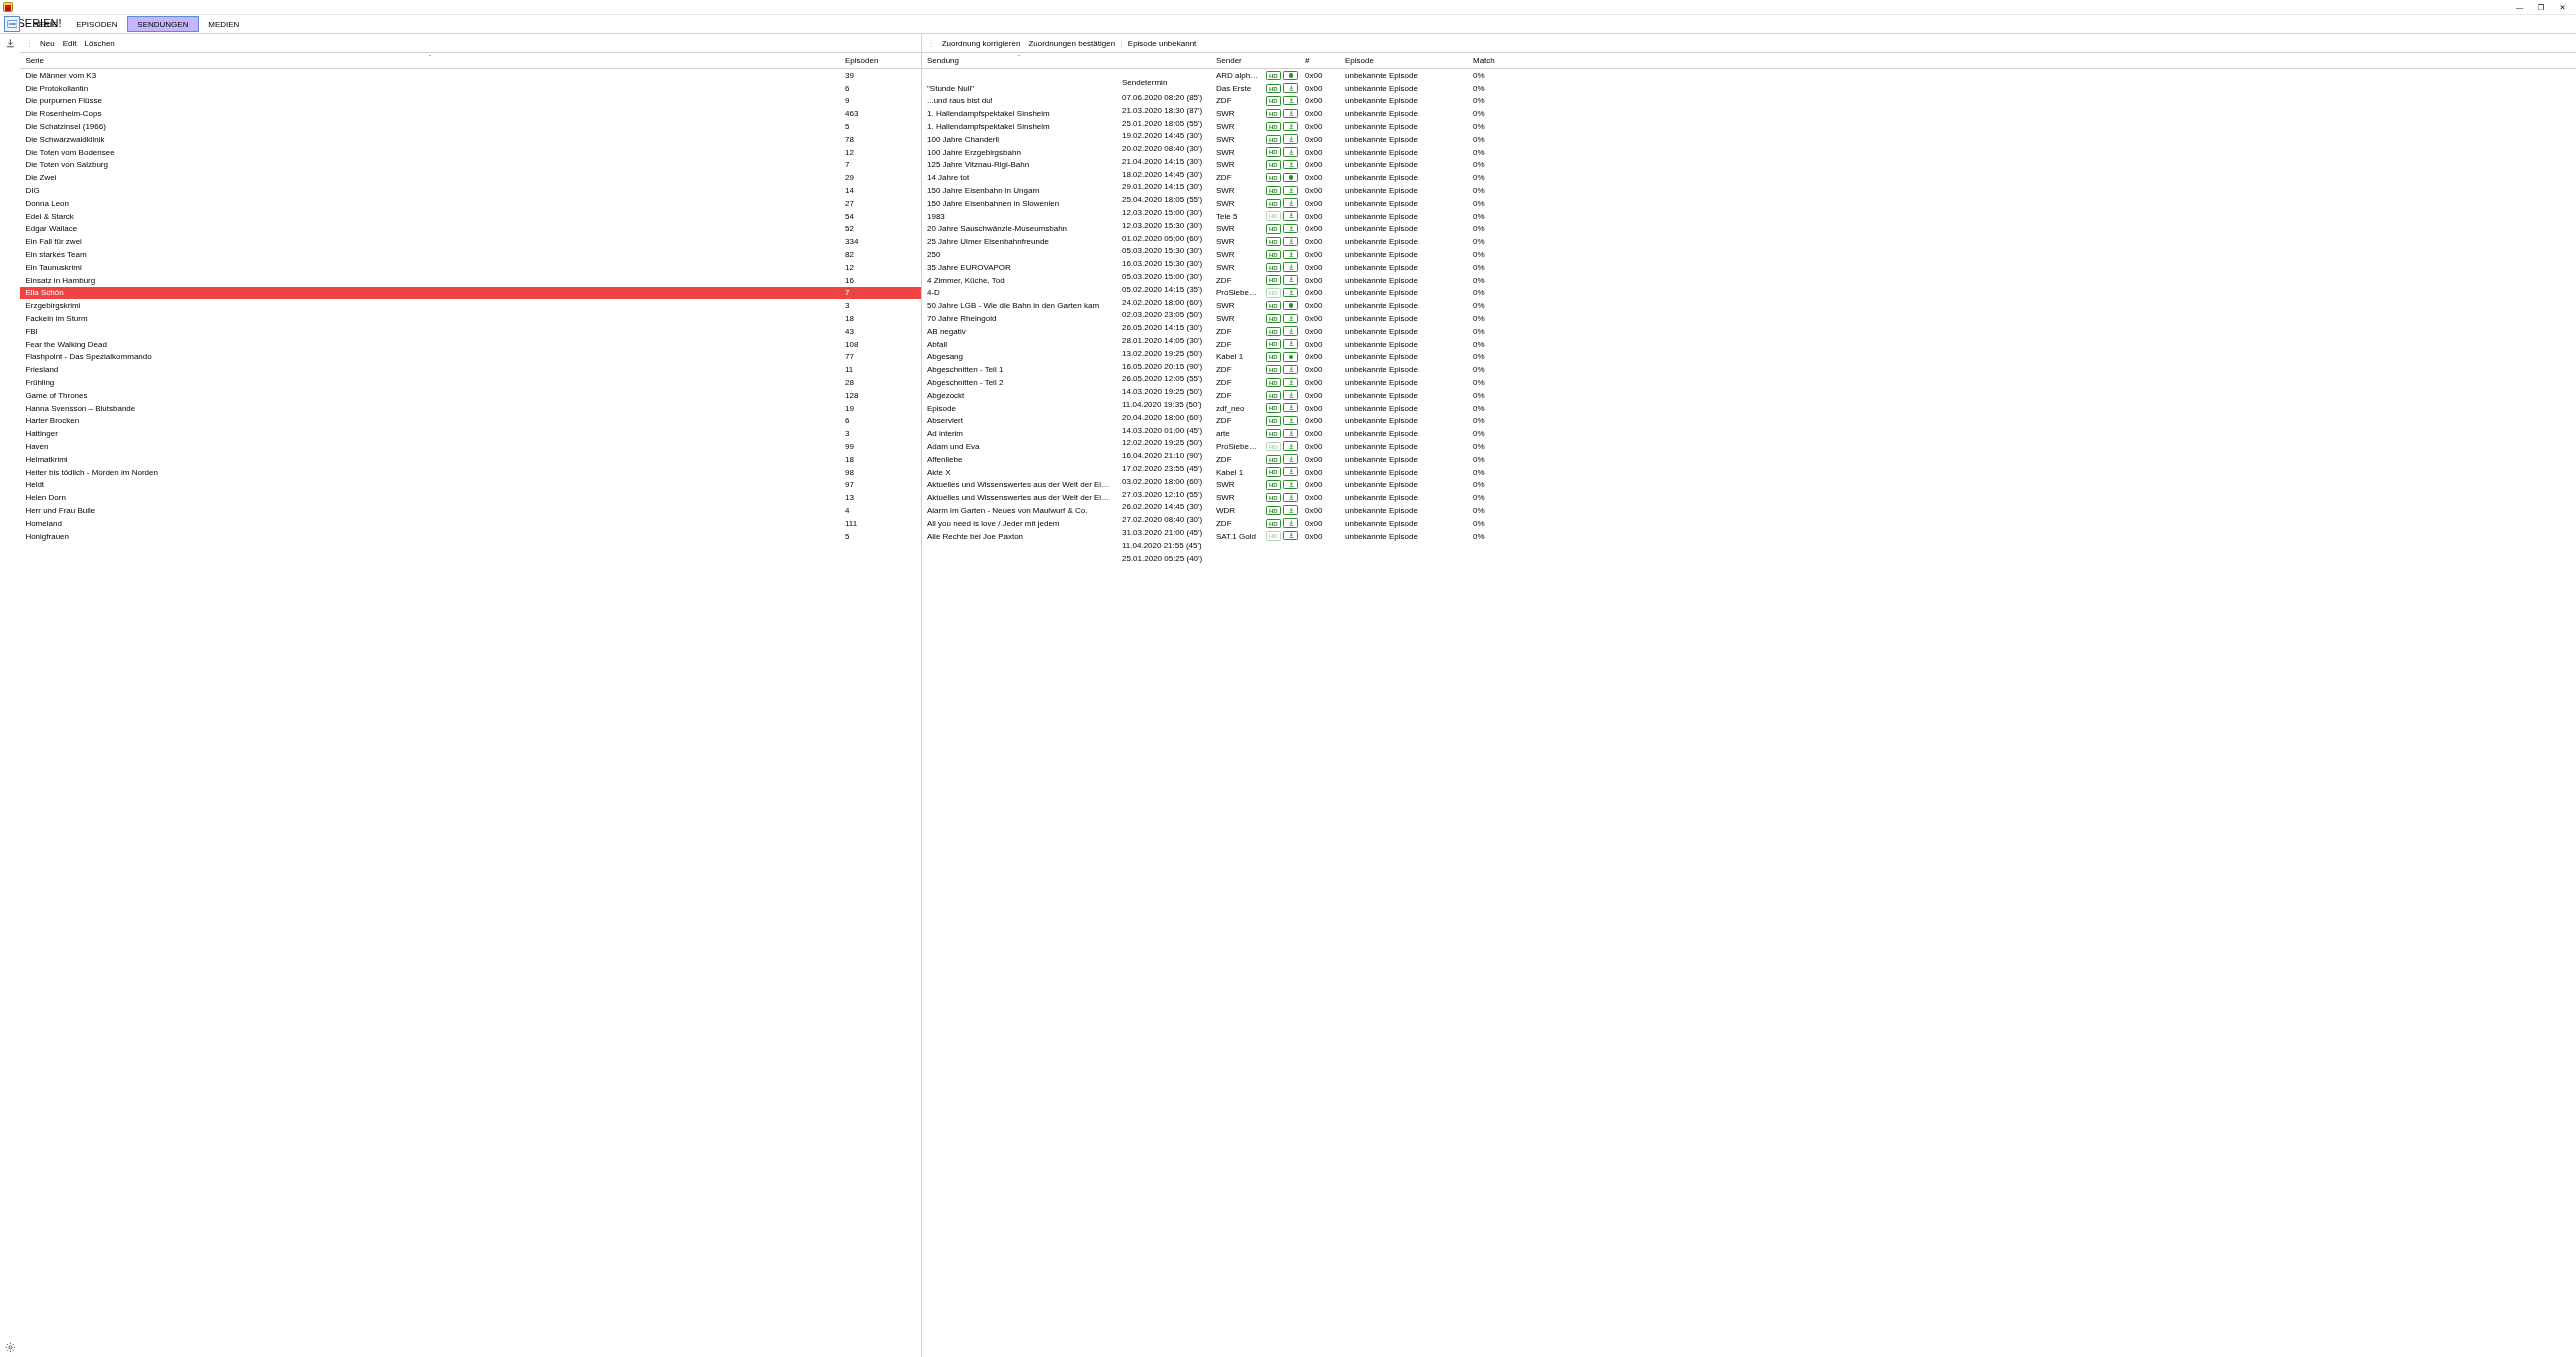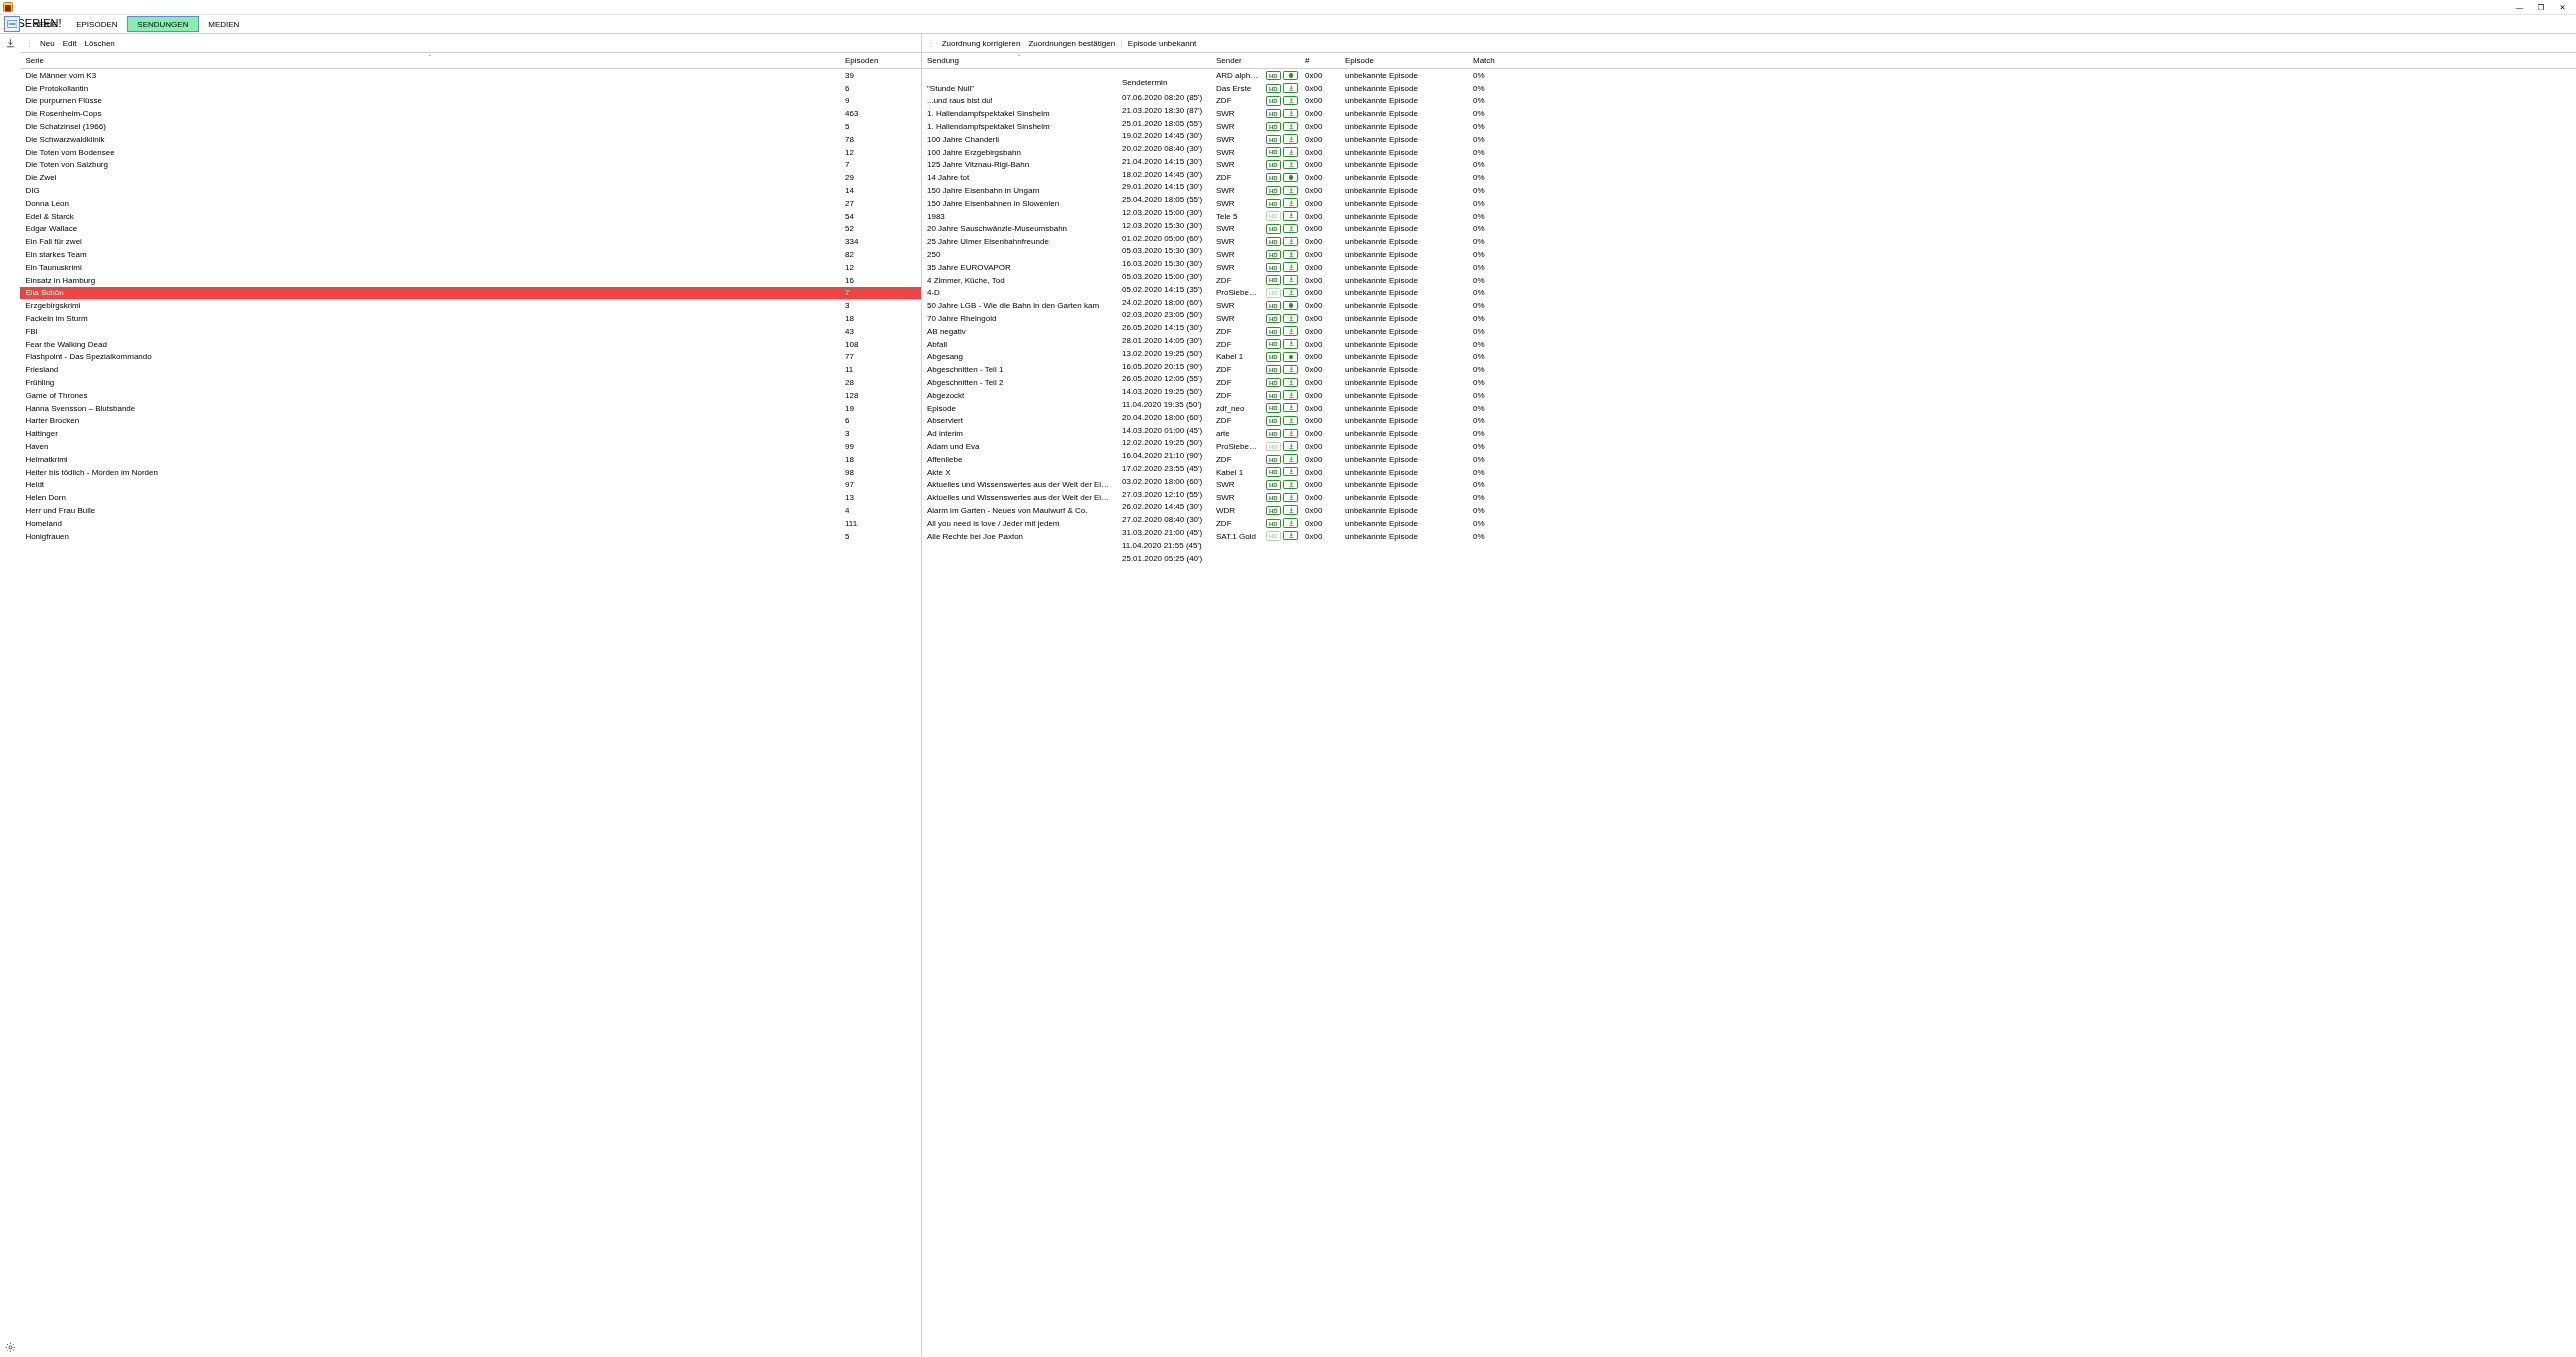--- a/index.html
+++ b/index.html
@@ -5,21 +5,21 @@
   * { box-sizing: border-box; margin: 0; padding: 0; }
   html, body { width: 100%; height: 100%; font-family: "Segoe UI", Tahoma, sans-serif; font-size: 8px; background: #fff; color: #000; overflow: hidden; }
   .title-bar { height: 15px; display: flex; align-items: center; padding: 0 2.7px; background: #fff; border-bottom: 0.7px solid #e6e6e6; }
   .title-bar .app-icon { width: 10.8px; height: 10.8px; margin-right: 4px; display:flex;align-items:center;justify-content:center;font-size:7.4px;background:#ffd966;border:0.7px solid #b38600;border-radius:1.3px;color:#b30000;font-weight:bold;}
   .title-bar .title { flex: 1; font-size: 11px; margin-top: 32px; }
   .title-bar .win-btn { width: 21.5px; height: 15px; display:flex;align-items:center;justify-content:center; font-size:7.4px; cursor:pointer;}
 
   .menu-bar { height: 19px; display: flex; align-items: stretch; border-bottom: 0.7px solid #d0d0d0; padding: 0 4px; }
   .menu-bar .menu-icon { width:16px;display:flex;align-items:center;justify-content:center;border:0.7px solid #5a8bd6;margin:1.3px 4px 1.3px 0;background:#eaf2fc;}
   .menu-bar .menu-item { padding: 0 9.4px; display:flex;align-items:center; font-size:8px; cursor:pointer;}
-  .menu-bar .menu-item.active { border:0.7px solid #5a8bd6; background:#86efac; margin:1.3px 0;}
+  .menu-bar .menu-item.active { border:0.7px solid #5a8bd6; background:#c4b5fd; margin:1.3px 0;}
 
   .columns { position:absolute; top:34px; bottom:0; left:0; right:0; display:flex; }
   .left-panel { width:35%; border-right:0.7px solid #d0d0d0; display:flex;flex-direction:column; position:relative;}
   .right-panel { flex:1; display:flex;flex-direction:column; position:relative;}
 
   .left-gutter { width:20px; display:flex;flex-direction:column;align-items:center;justify-content:space-between; padding:2.7px 0;}
   .left-gutter .gutter-icon { width:13.5px;height:13.5px;display:flex;align-items:center;justify-content:center;cursor:pointer;}
 
   .toolbar { height:19px;display:flex;align-items:center;border-bottom:0.7px solid #d0d0d0; padding:0 5.4px;font-size:8px;}
   .toolbar .tb-item { padding:0 4px;cursor:pointer;}

